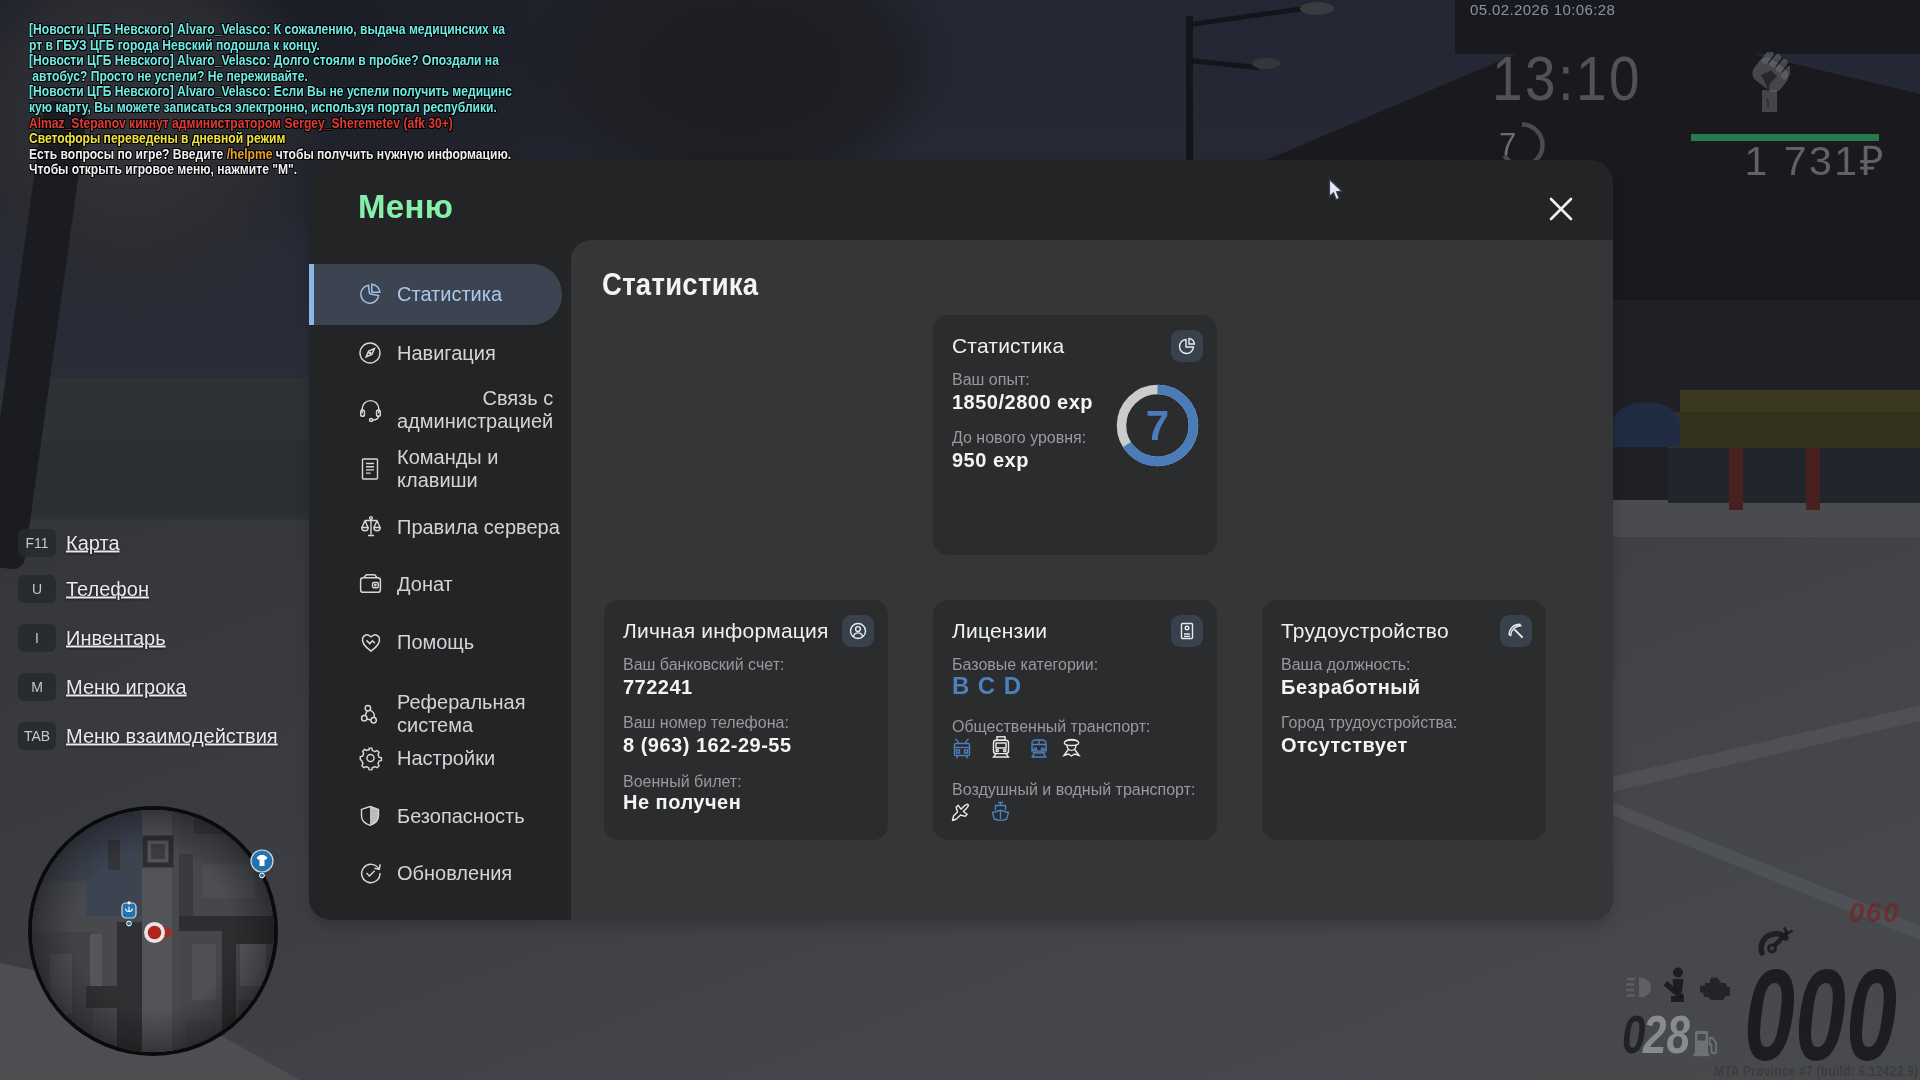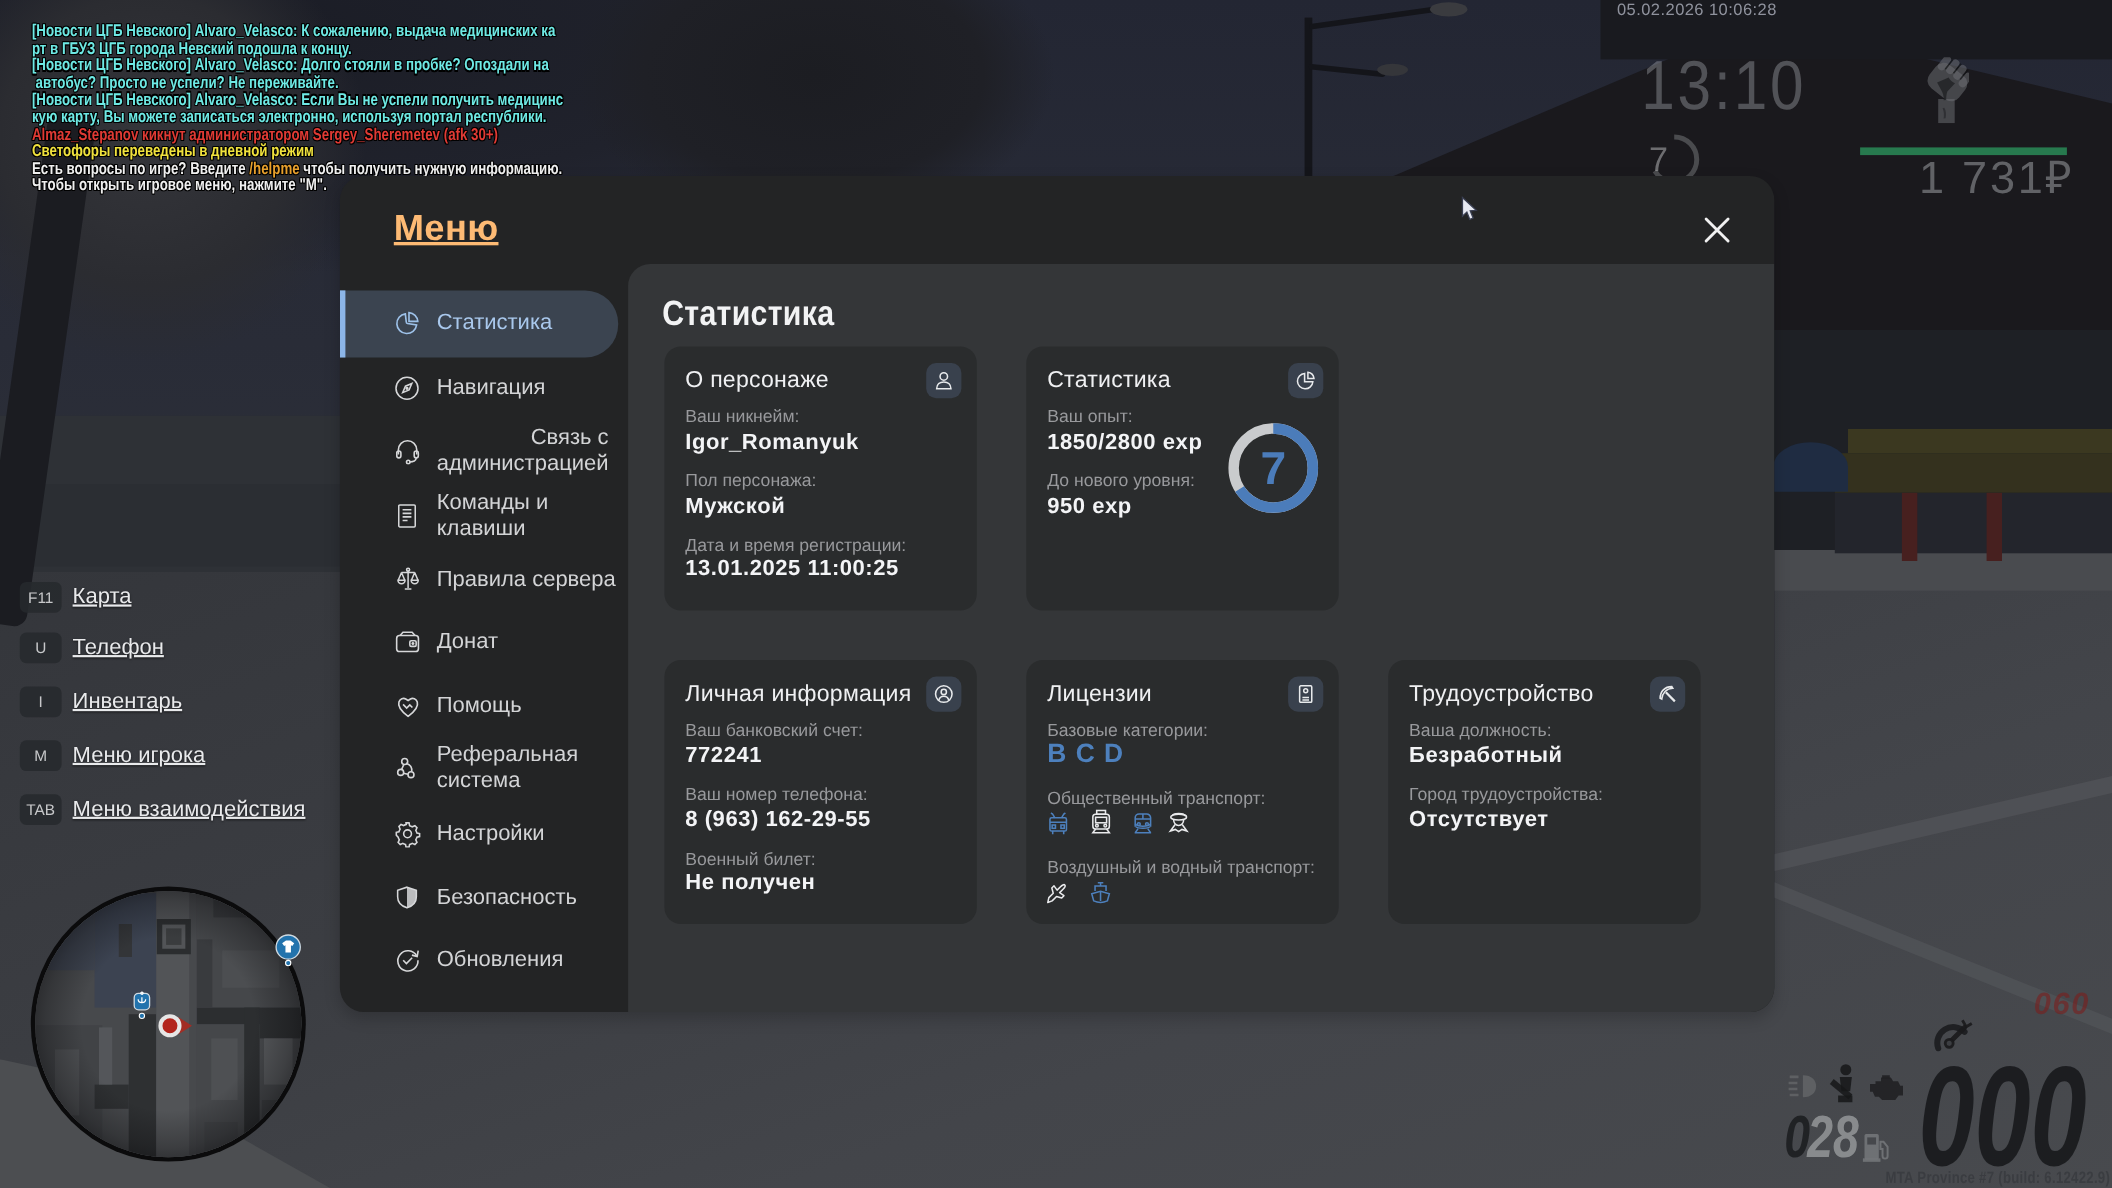--- a/index.html
+++ b/index.html
@@ -70,21 +70,21 @@
   #maxspeed { position:absolute; left:1800px; top:899px; width:100px; text-align:right; font-size:28px; line-height:28px; font-weight:bold; font-style:italic; color:rgba(122,30,28,0.60); letter-spacing:1.5px; }
   #speed { position:absolute; left:1744px; top:951px; font-size:129px; line-height:129px; font-weight:bold; font-style:italic;
     color:rgba(18,19,21,0.80); transform:scaleX(0.71); transform-origin:0 0; letter-spacing:0px; }
   #odo0 { position:absolute; left:1622px; top:1007px; font-size:54px; line-height:54px; font-weight:bold; font-style:italic; color:rgba(22,23,25,0.78); transform:scaleX(0.78); transform-origin:0 0; }
   #odo28 { position:absolute; left:1643px; top:1007px; font-size:54px; line-height:54px; font-weight:bold; font-style:italic; color:rgba(148,150,153,0.85); transform:scaleX(0.78); transform-origin:0 0; }
   #mtaver { position:absolute; right:2px; top:1062px; font-size:15px; font-weight:bold; color:rgba(58,60,64,0.95); transform:scaleX(0.80); transform-origin:100% 0; letter-spacing:0.3px; }
 
   
   #panel { position:absolute; left:309px; top:160px; width:1304px; height:760px; background:#232425;
     border-radius:22px; overflow:hidden; box-shadow:0 6px 14px rgba(0,0,0,0.18); }
-  #panel h1 { position:absolute; left:49px; top:28px; font-size:33px; font-weight:bold; color:#fdba74; letter-spacing:0.3px;text-decoration:underline; }
+  #panel h1 { position:absolute; left:49px; top:28px; font-size:33px; font-weight:bold; color:#86efac; letter-spacing:0.3px; }
   #closex { position:absolute; left:1240px; top:37px; width:24px; height:24px; }
   #content { position:absolute; left:262px; top:80px; width:1042px; height:680px; background:#343638;
     border-top-left-radius:20px; }
   #content h2 { position:absolute; left:31px; top:26px; font-size:32px; font-weight:bold; color:#f2f3f4; letter-spacing:0.3px; transform:scaleX(0.86); transform-origin:0 0; }
 
   .sideitem { position:absolute; left:0px; width:253px; height:61px; }
   .sideitem.sel { background:#3b4450; border-radius:0 30px 30px 0; }
   .sideitem.sel::before { content:""; position:absolute; left:0; top:0; width:5px; height:61px; background:#8cb6e8; }
   .sideitem svg { position:absolute; left:49px; top:50%; transform:translateY(-50%); }
   .sideitem .t { position:absolute; left:88px; top:50%; transform:translateY(-50%); font-size:20px; color:#d3d4d6; line-height:23px; white-space:nowrap; }
@@ -294,35 +294,20 @@
 <div id="mtaver">MTA Province #7 (build: 6.12422.9)</div>
 
 <div id="panel">
   <h1>Меню</h1>
   <svg id="closex" viewBox="0 0 24 24">
       <path d="M2 2 L22 22 M22 2 L2 22" stroke="#f0f0f1" stroke-width="2.6" stroke-linecap="round"></path>
     </svg>
   <div id="content">
     <h2>Статистика</h2>
 
-    <div class="card" style="left:33px; top:75px;">
-      <div class="ct">О персонаже</div>
-      <div class="cicon">
-          <svg width="20" height="20" viewBox="0 0 20 20" fill="none" stroke="#e8eaec" stroke-width="1.4">
-        <circle cx="10" cy="6.2" r="3.4"></circle>
-            <path d="M3.5 17.5 c0 -4.2 2.9 -6.3 6.5 -6.3 s6.5 2.1 6.5 6.3 z"></path>
-          </svg>
-        </div>
-      <div class="lab" style="top:56px;">Ваш никнейм:</div>
-      <div class="val" style="top:76px;">Igor_Romanyuk</div>
-      <div class="lab" style="top:114px;">Пол персонажа:</div>
-      <div class="val" style="top:134px;">Мужской</div>
-      <div class="lab" style="top:173px;">Дата и время регистрации:</div>
-      <div class="val" style="top:191px;">13.01.2025 11:00:25</div>
-    </div>
 
     <div class="card" style="left:362px; top:75px;">
       <div class="ct">Статистика</div>
       <div class="cicon">
           <svg width="20" height="20" viewBox="0 0 20 20" fill="none" stroke="#e8eaec" stroke-width="1.4">
         <path d="M9 3.5 a7 7 0 1 0 7.5 7.5 l-7.5 0 z"></path>
             <path d="M12 2.5 a6.5 6.5 0 0 1 5.5 5.5 l-5.5 0 z"></path>
           </svg>
         </div>
       <div class="lab" style="top:56px;">Ваш опыт:</div>
@@ -472,21 +457,21 @@
         </svg>
       <div class="t">Донат</div>
     </div>
     <div class="sideitem" style="top:451.5px;">
       <svg width="26" height="26" viewBox="0 0 24 24" fill="none" stroke="#d6d7d9" stroke-width="1.4">
         <path d="M12 20.5 C6 16 3.2 12 4.3 8.4 C5.2 5.8 8 4.7 10 5.9 L12 7.2 L14 5.9 C16 4.7 18.8 5.8 19.7 8.4 C20.8 12 18 16 12 20.5 Z"></path>
         <path d="M7.8 10.5 l3 3 2.6 -2.6 2.2 2.2"></path>
         </svg>
       <div class="t">Помощь</div>
     </div>
-    <div class="sideitem" style="top:507px;padding-left:32px;">
+    <div class="sideitem" style="top:523px;padding-left:32px;">
       <svg width="25" height="25" viewBox="0 0 24 24" fill="none" stroke="#d6d7d9" stroke-width="1.4">
         <circle cx="9.5" cy="6.5" r="2.6"></circle>
           <circle cx="6" cy="16" r="2.6"></circle>
           <circle cx="15" cy="18" r="2.6"></circle>
         <path d="M8.8 9 L6.8 13.5 M8.4 16.8 l4 0.9 M10.8 8 c3.8 1.2 5.3 4 4.8 7.4"></path>
         </svg>
       <div class="t">Реферальная<br>система</div>
     </div>
     <div class="sideitem" style="top:567px;">
       <svg width="25" height="25" viewBox="0 0 24 24" fill="none" stroke="#d6d7d9" stroke-width="1.4">

